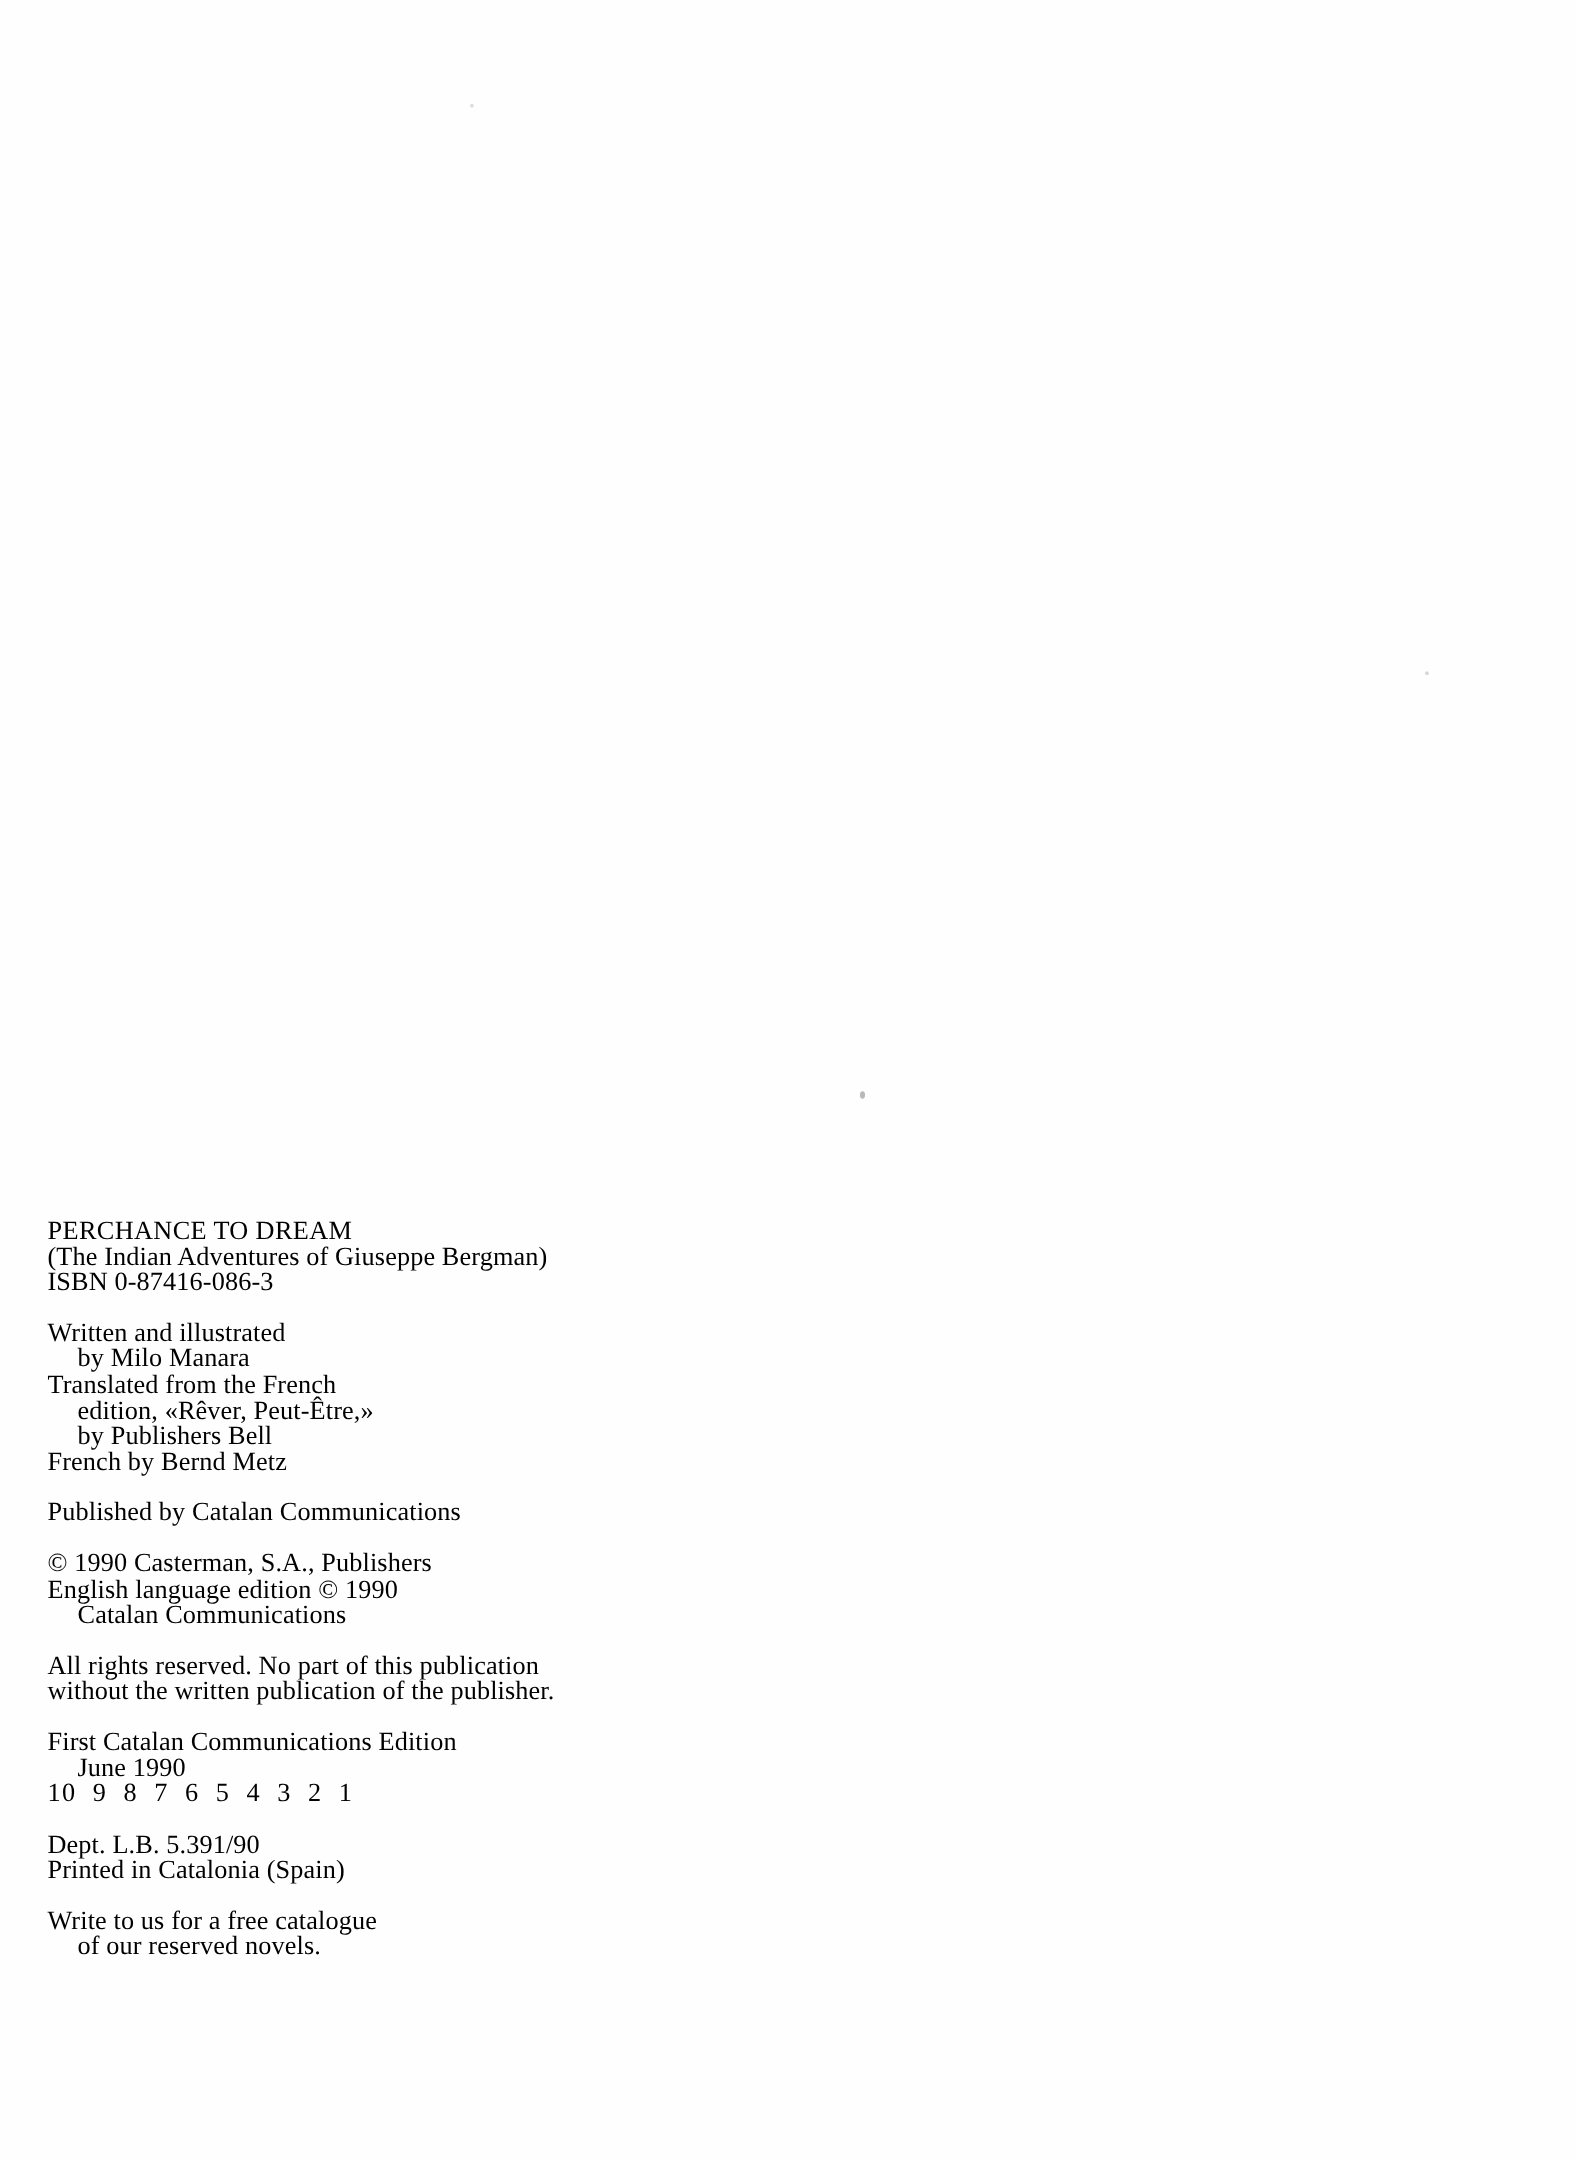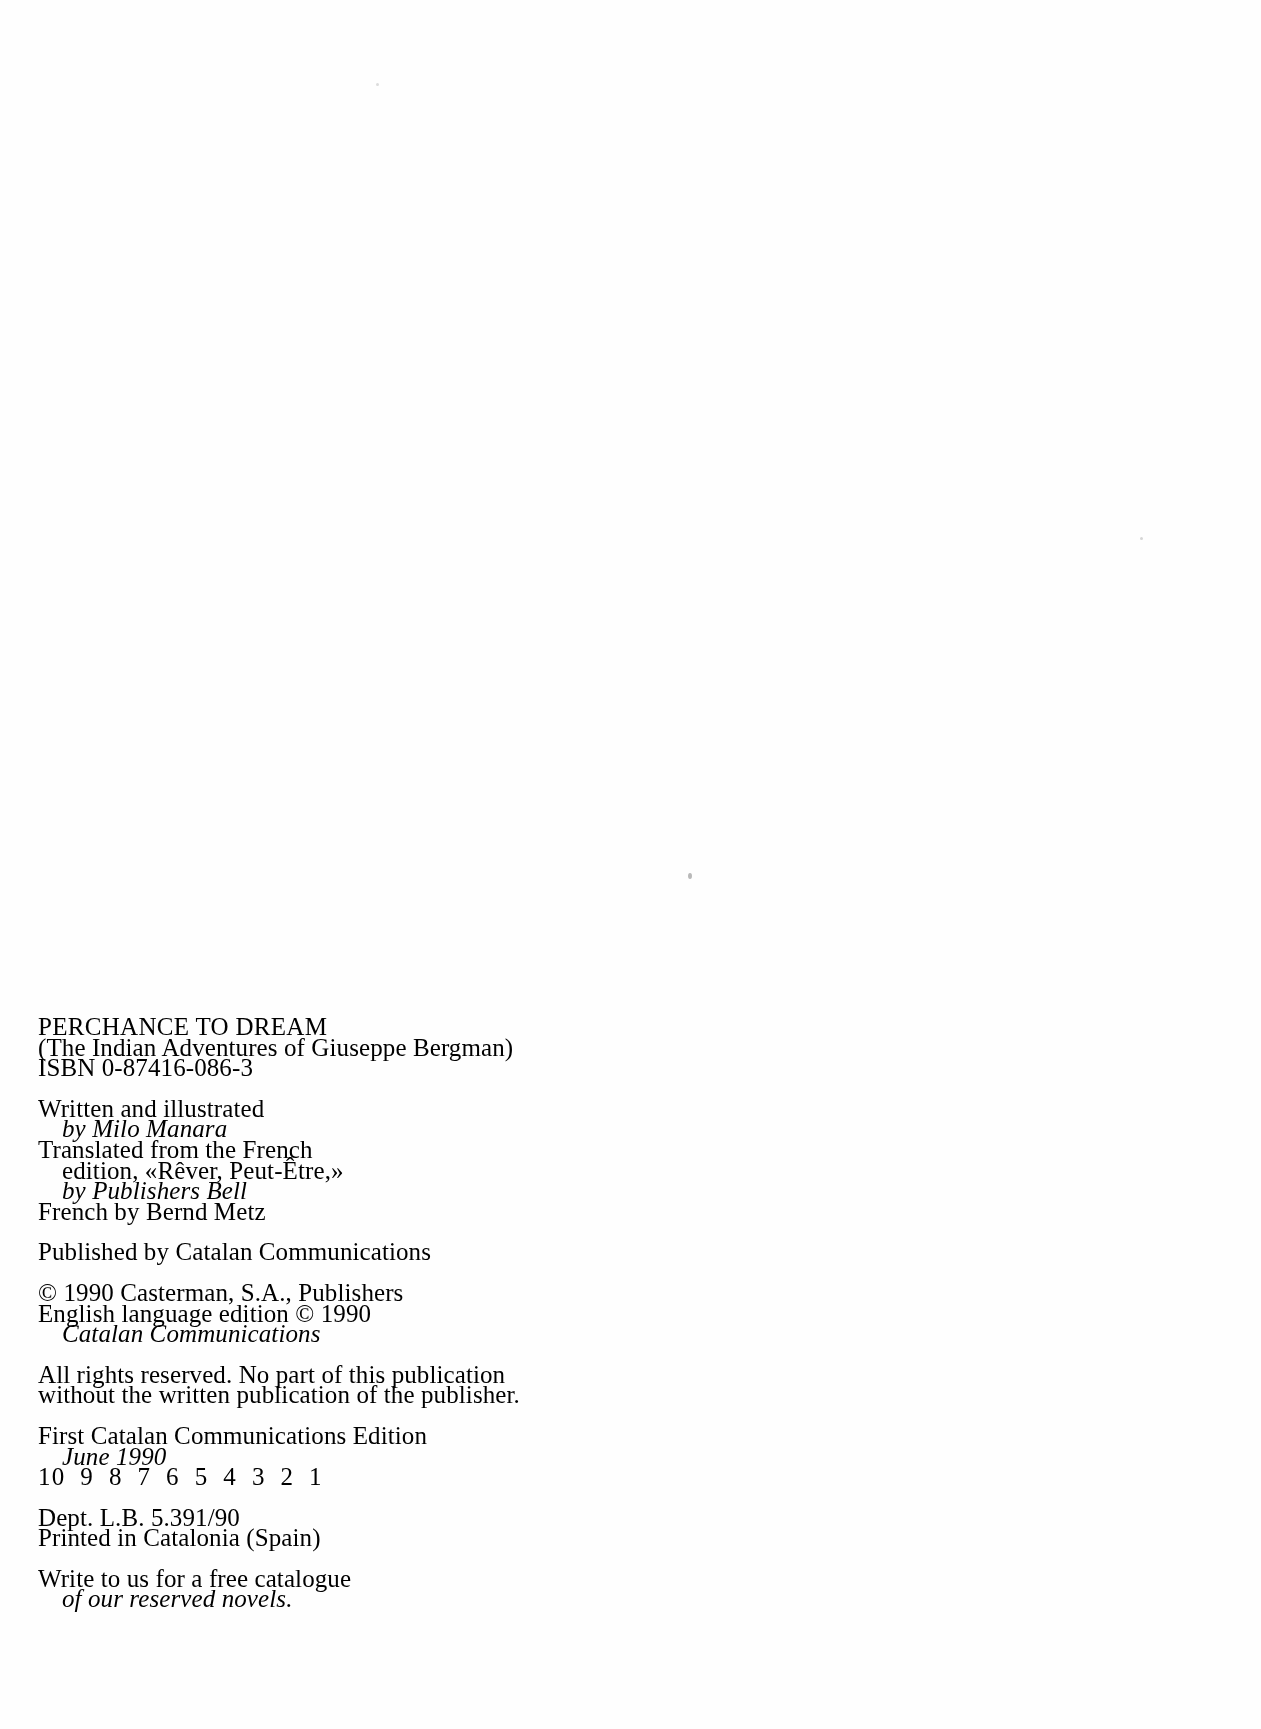--- a/index.html
+++ b/index.html
@@ -26,38 +26,38 @@
     background: #b9b9b9;
     border-radius: 50%;
   }
   .speck.s1 { left: 688px; top: 873px; width: 4px; height: 6px; }
   .speck.s2 { left: 1140px; top: 537px; width: 3px; height: 3px; background:#d6d6d6; }
   .speck.s3 { left: 376px; top: 83px; width: 3px; height: 3px; background:#dcdcdc; }
 
   .colophon {
     position: absolute;
     left: 38px;
-    top: 1017px;
+    top: 974px;
     width: 640px;
-    font-size: 25px;
+    font-size: 21px;
     line-height: 1.0;
     letter-spacing: 0.1px;
   }
   .block {
     margin: 0 0 20px 0;
   }
   .block:last-child { margin-bottom: 0; }
   .line {
     display: block;
     white-space: pre;
     margin: 0;
     padding: 0;
     line-height: 20.6px;
   }
-  .indent-1 { padding-left: 24px; font-style: italic; }
+  .indent-1 { padding-left: 24px; }
   .indent-2 { padding-left: 24px; }
   .title-line {
     letter-spacing: 0.3px;
   }
   .numbers {
     letter-spacing: 1.2px;
   }
 </style>
 </head>
 <body>

